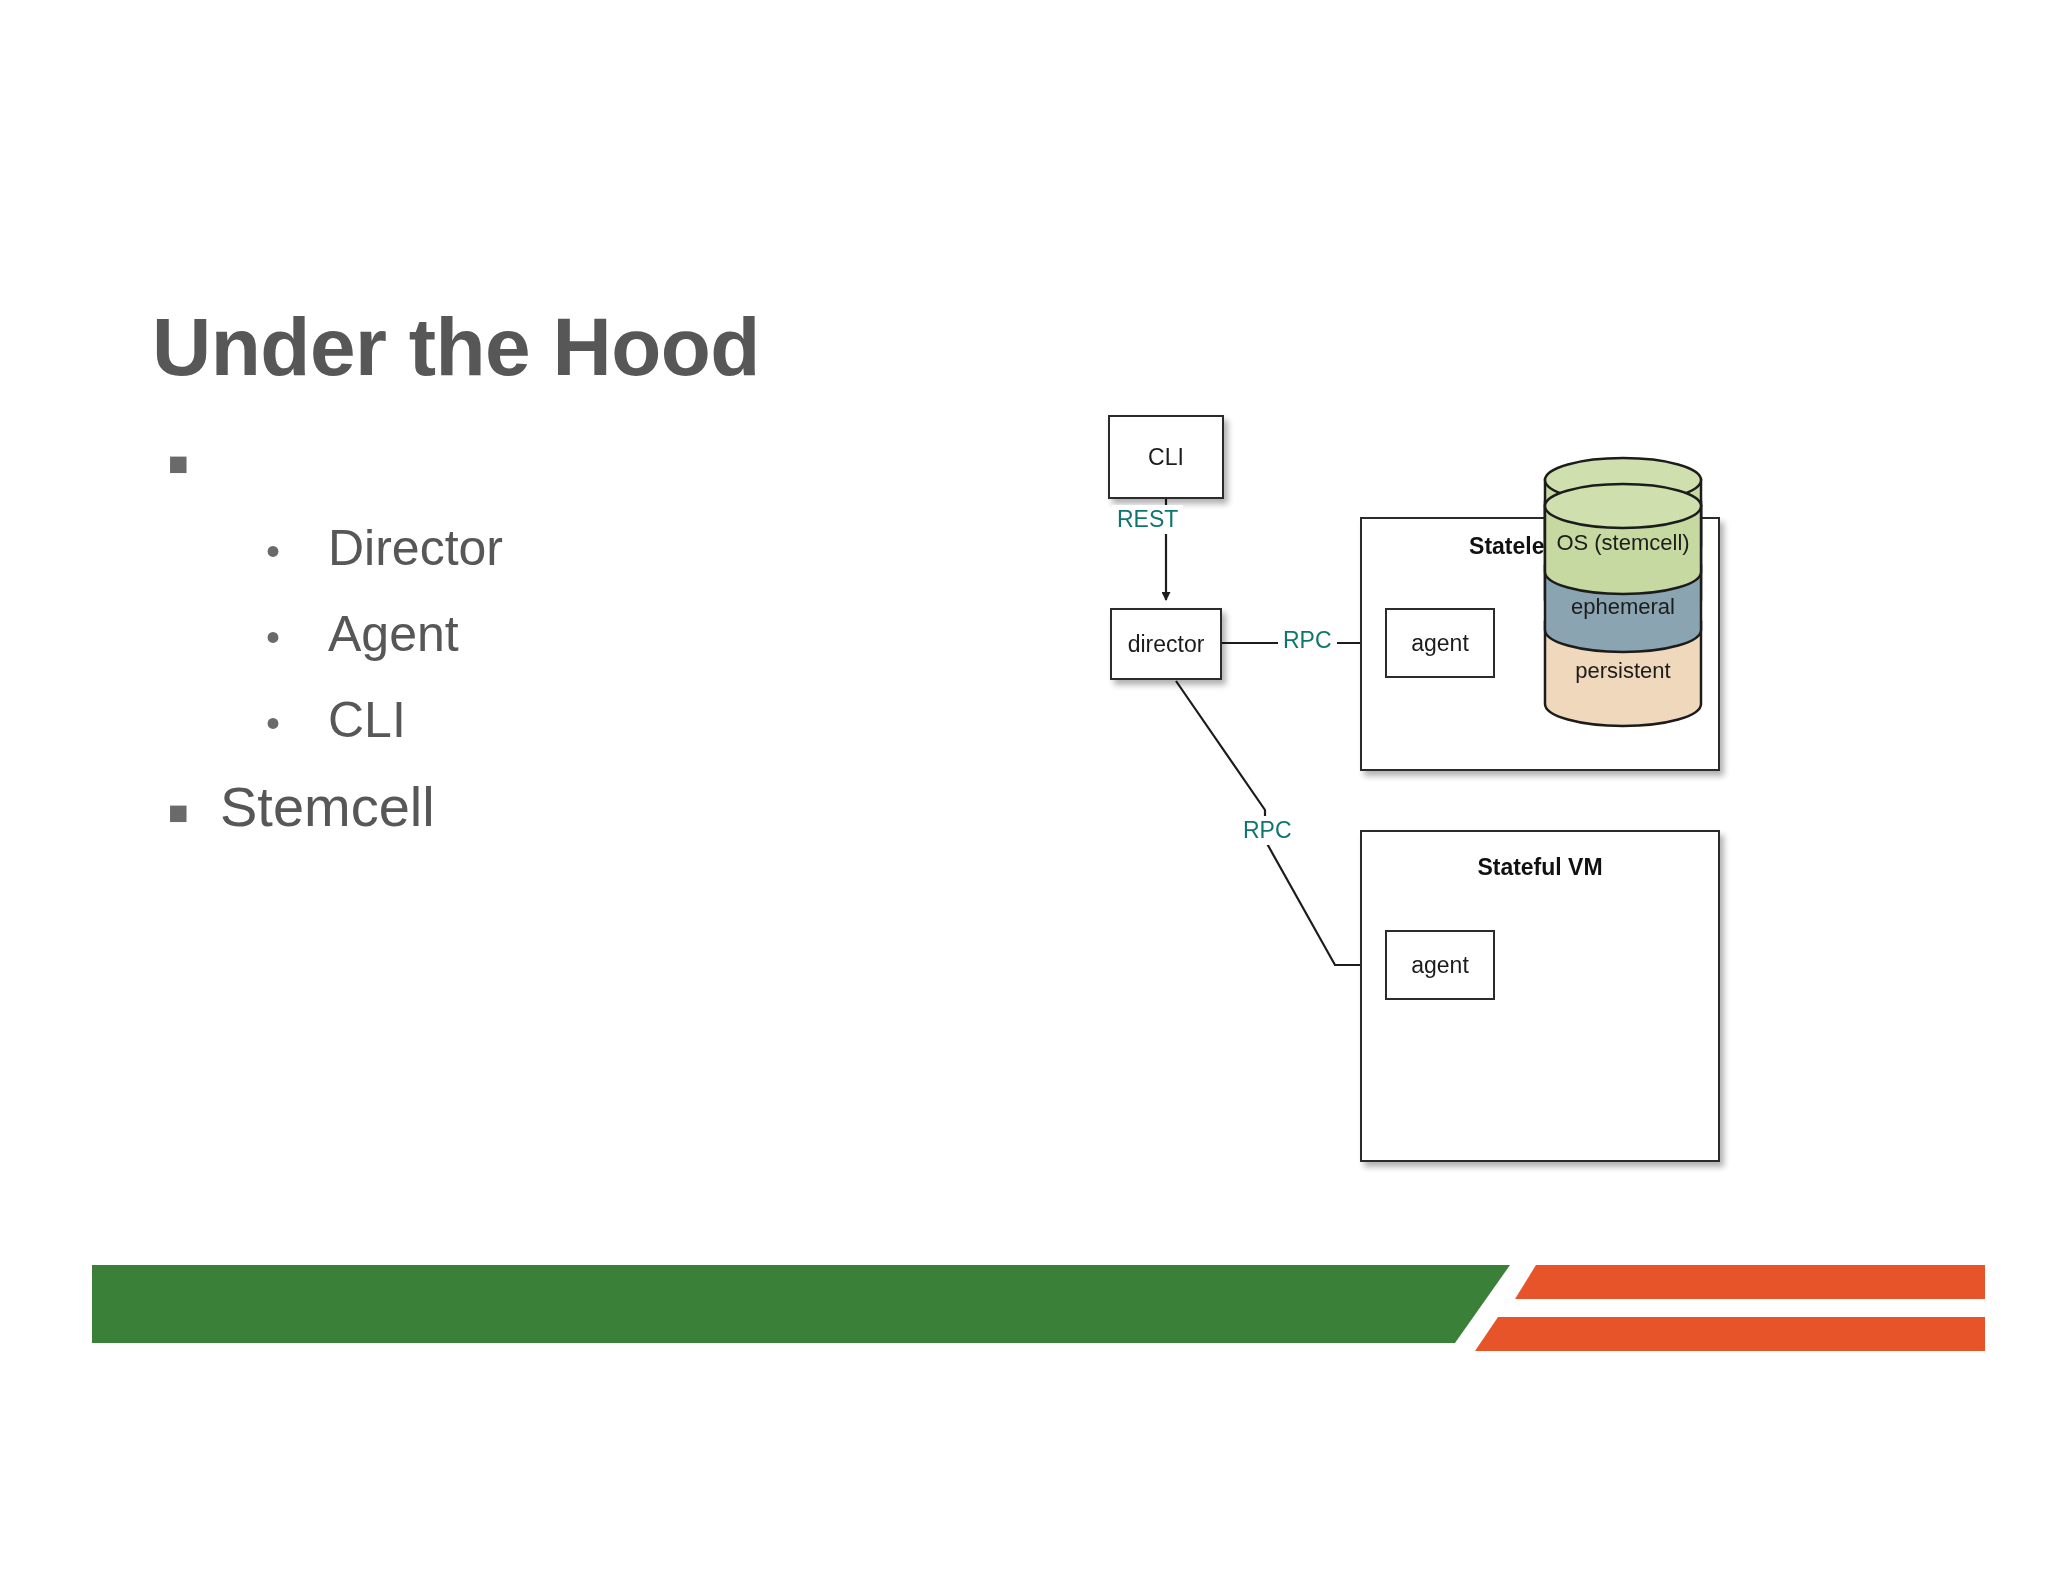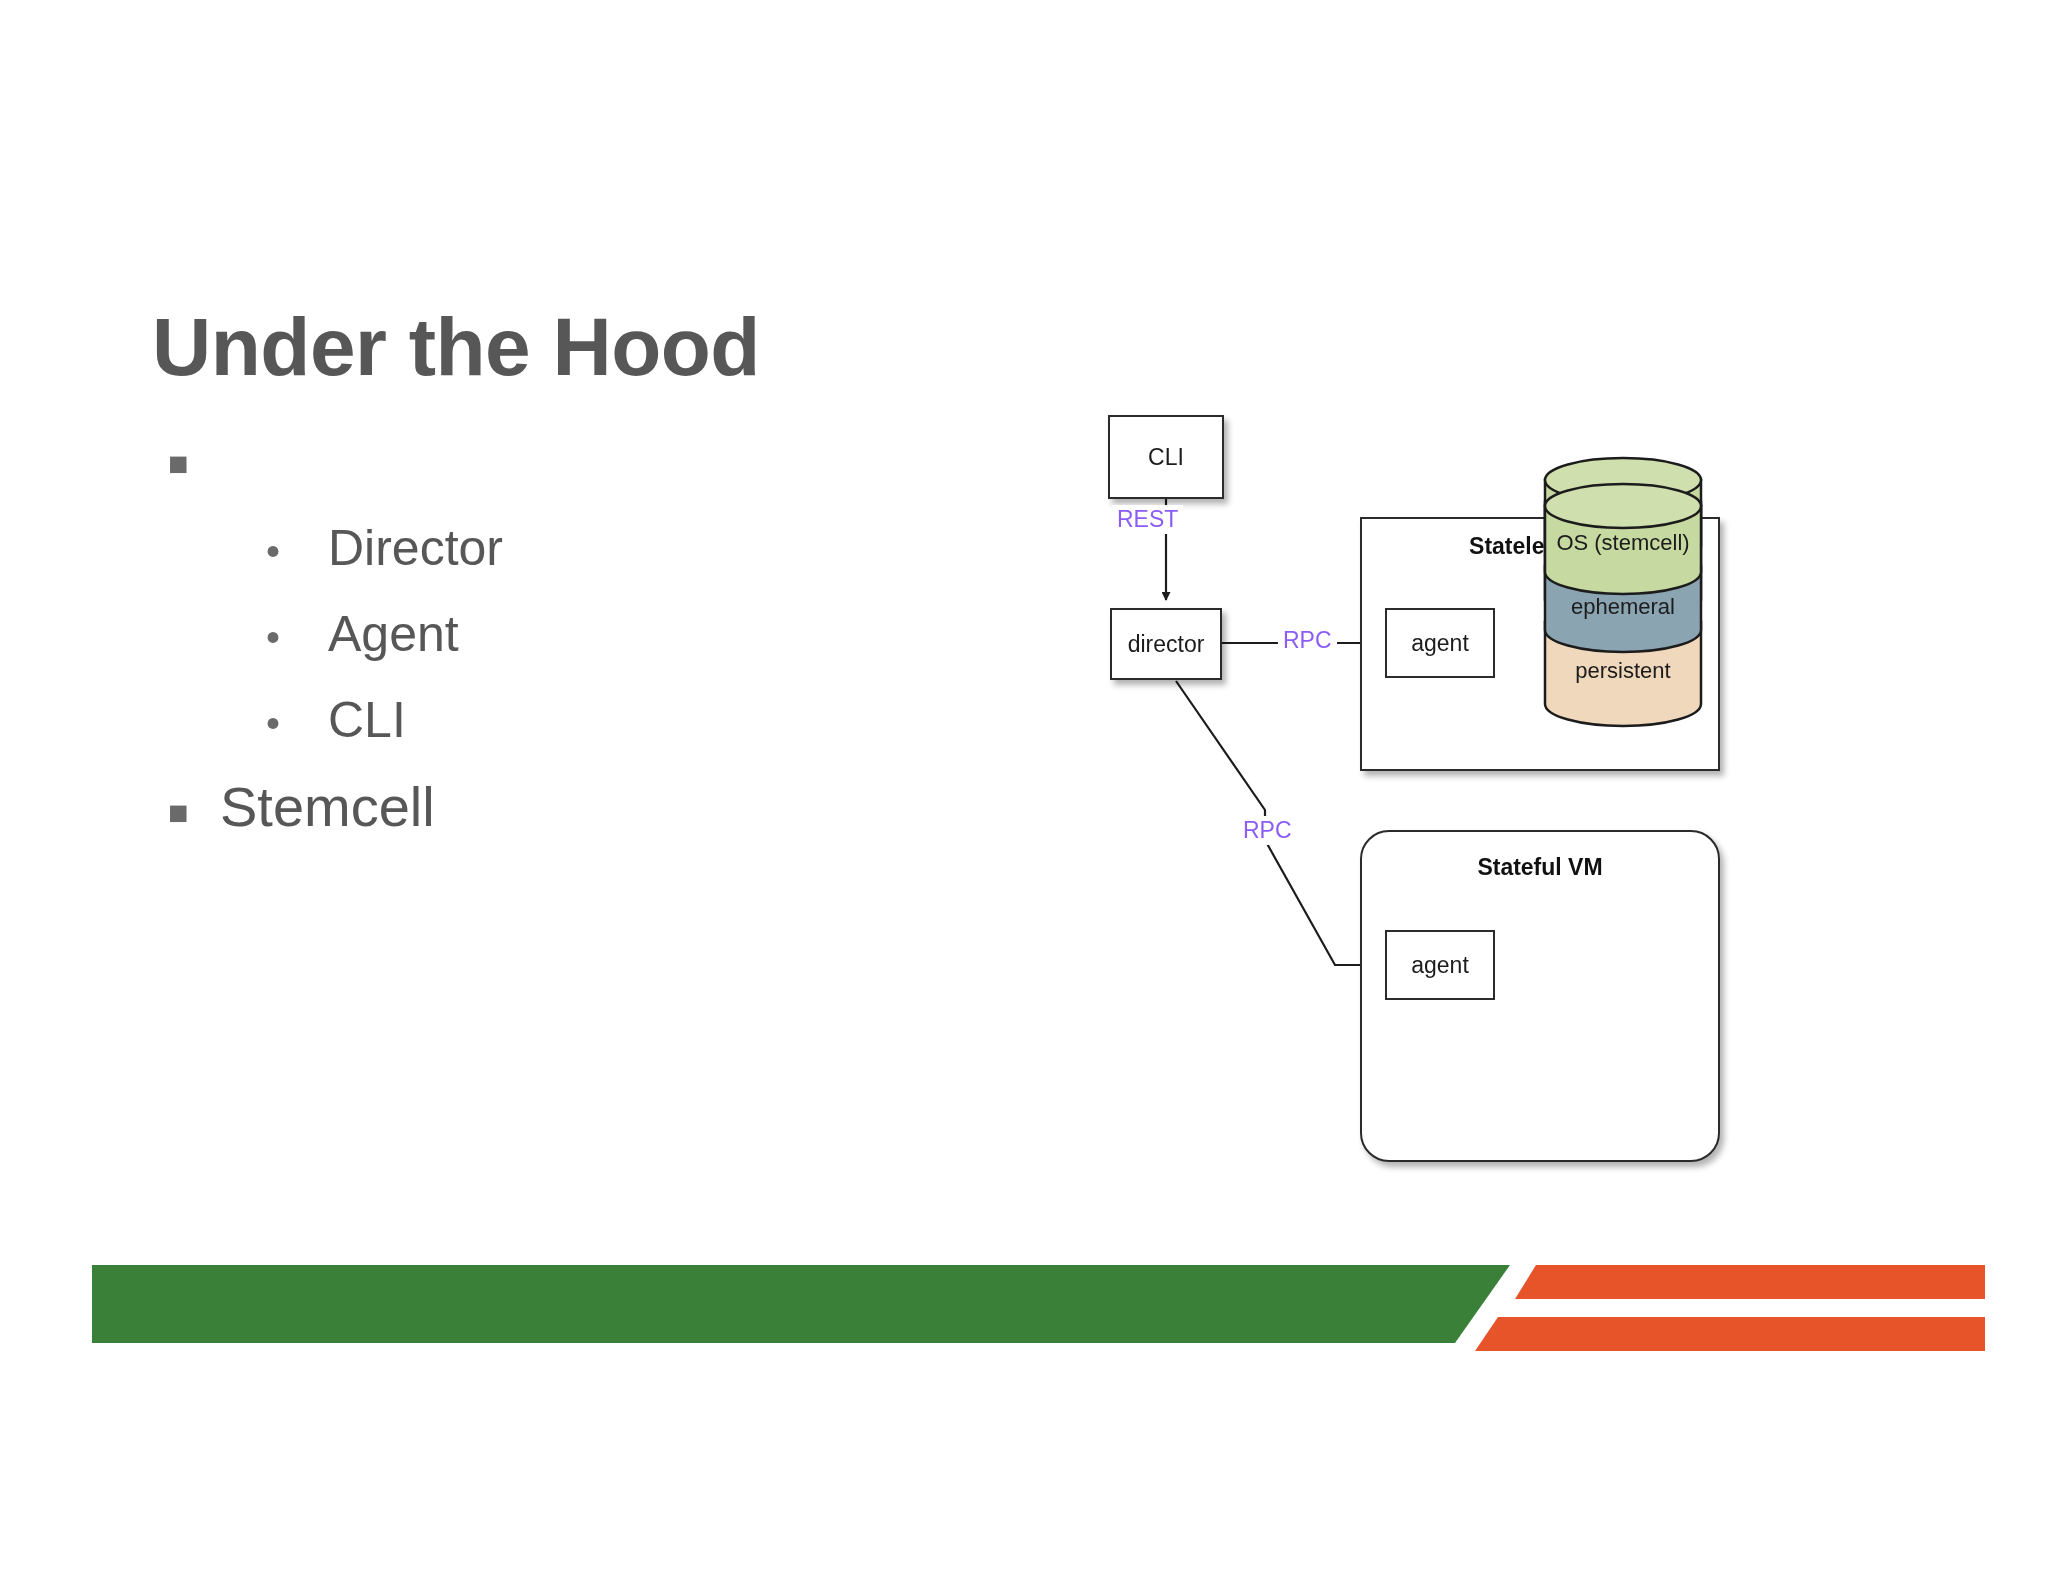--- a/index.html
+++ b/index.html
@@ -98,40 +98,40 @@
     box-shadow: 4px 5px 6px rgba(0,0,0,0.30);
   }
   .dnode.plain {
     box-shadow: none;
   }
   #node-cli   { left: 18px;  top: 15px;  width: 116px; height: 84px; }
   #node-director { left: 20px; top: 208px; width: 112px; height: 72px; }
   #vm-stateless  { left: 270px; top: 117px; width: 360px; height: 254px;
                    display: block; }
   #vm-stateful   { left: 270px; top: 430px; width: 360px; height: 332px;
-                   display: block; border-radius: 29px; }
+                   display: block; }
   .vmbox-title {
     position: absolute;
     left: 0; right: 0;
     text-align: center;
     font-size: 23px;
     font-weight: bold;
     color: #111111;
   }
   #vm-stateless .vmbox-title { top: 14px; }
   #vm-stateful  .vmbox-title { top: 22px; }
   #agent-stateless { left: 295px; top: 208px; width: 110px; height: 70px; }
   #agent-stateful  { left: 295px; top: 530px; width: 110px; height: 70px; }
 
   
   .elabel {
     position: absolute;
     background: #ffffff;
     font-size: 23px;
-    color: #8b5cf6;
+    color: #0f766e;
     padding: 1px 5px;
     white-space: nowrap;
   }
   #label-rest { left: 22px;  top: 105px; }
   #label-rpc1 { left: 188px; top: 226px; }
   #label-rpc2 { left: 148px; top: 416px; }
 
   
   .cyl {
     position: absolute;

